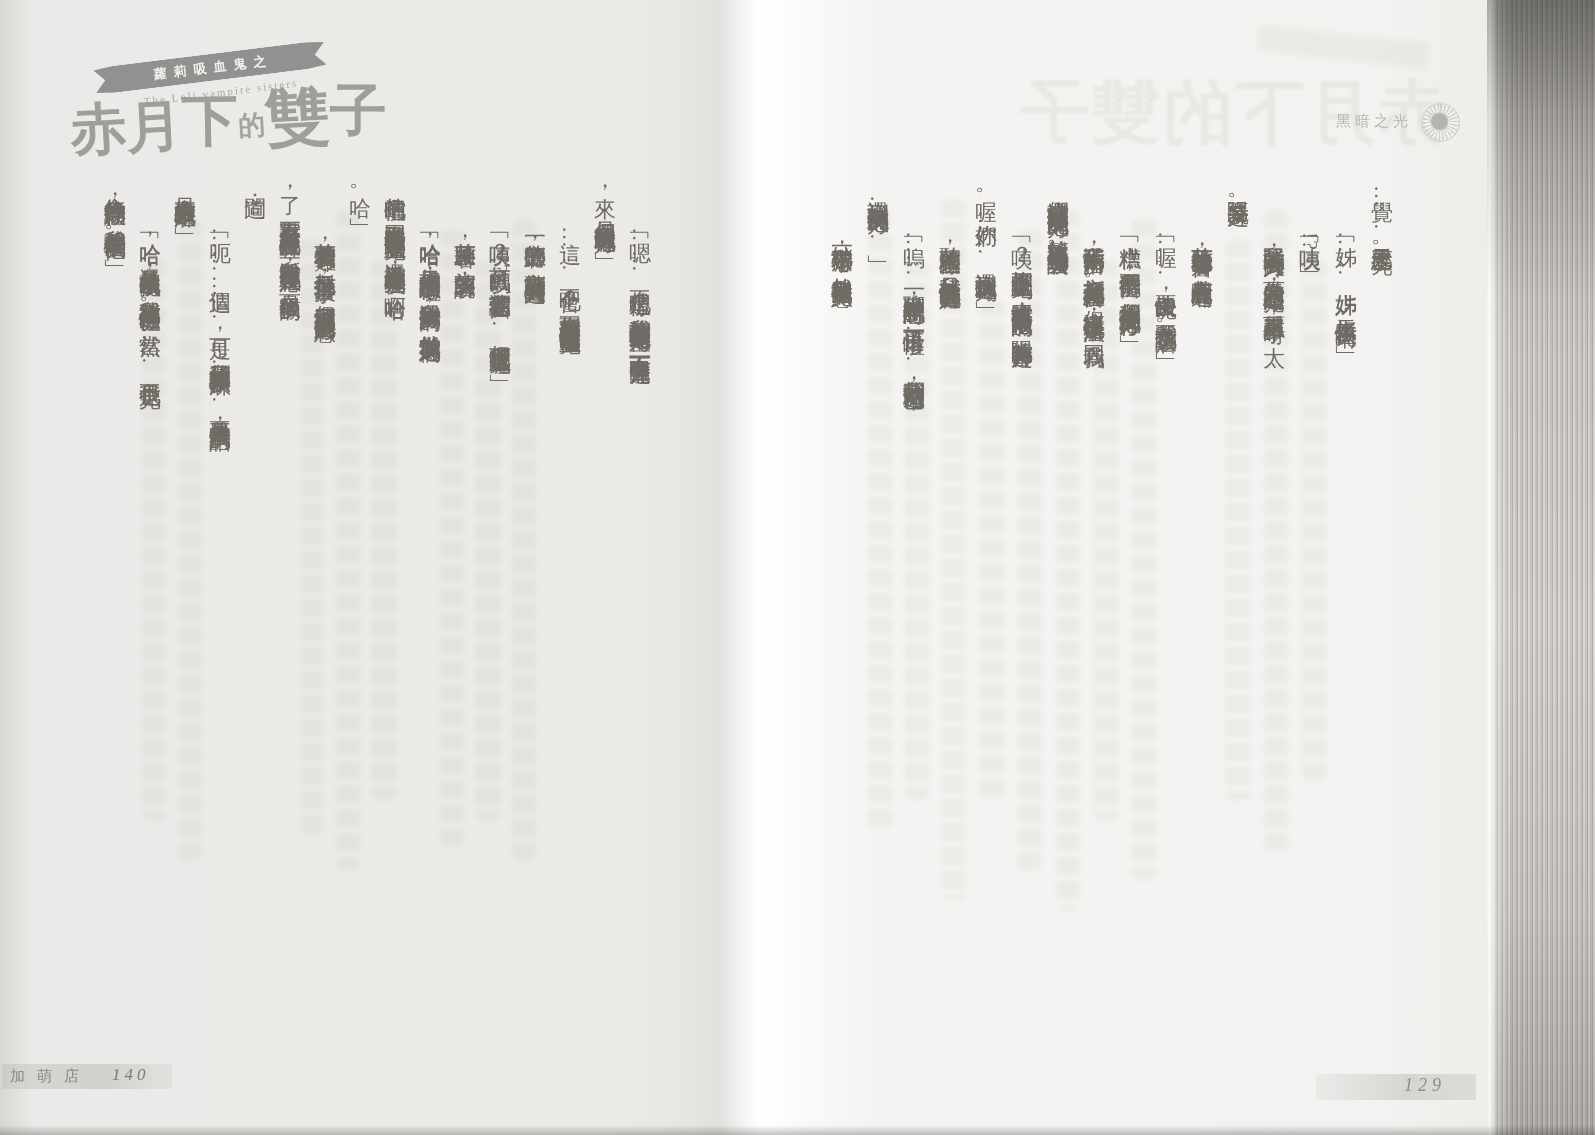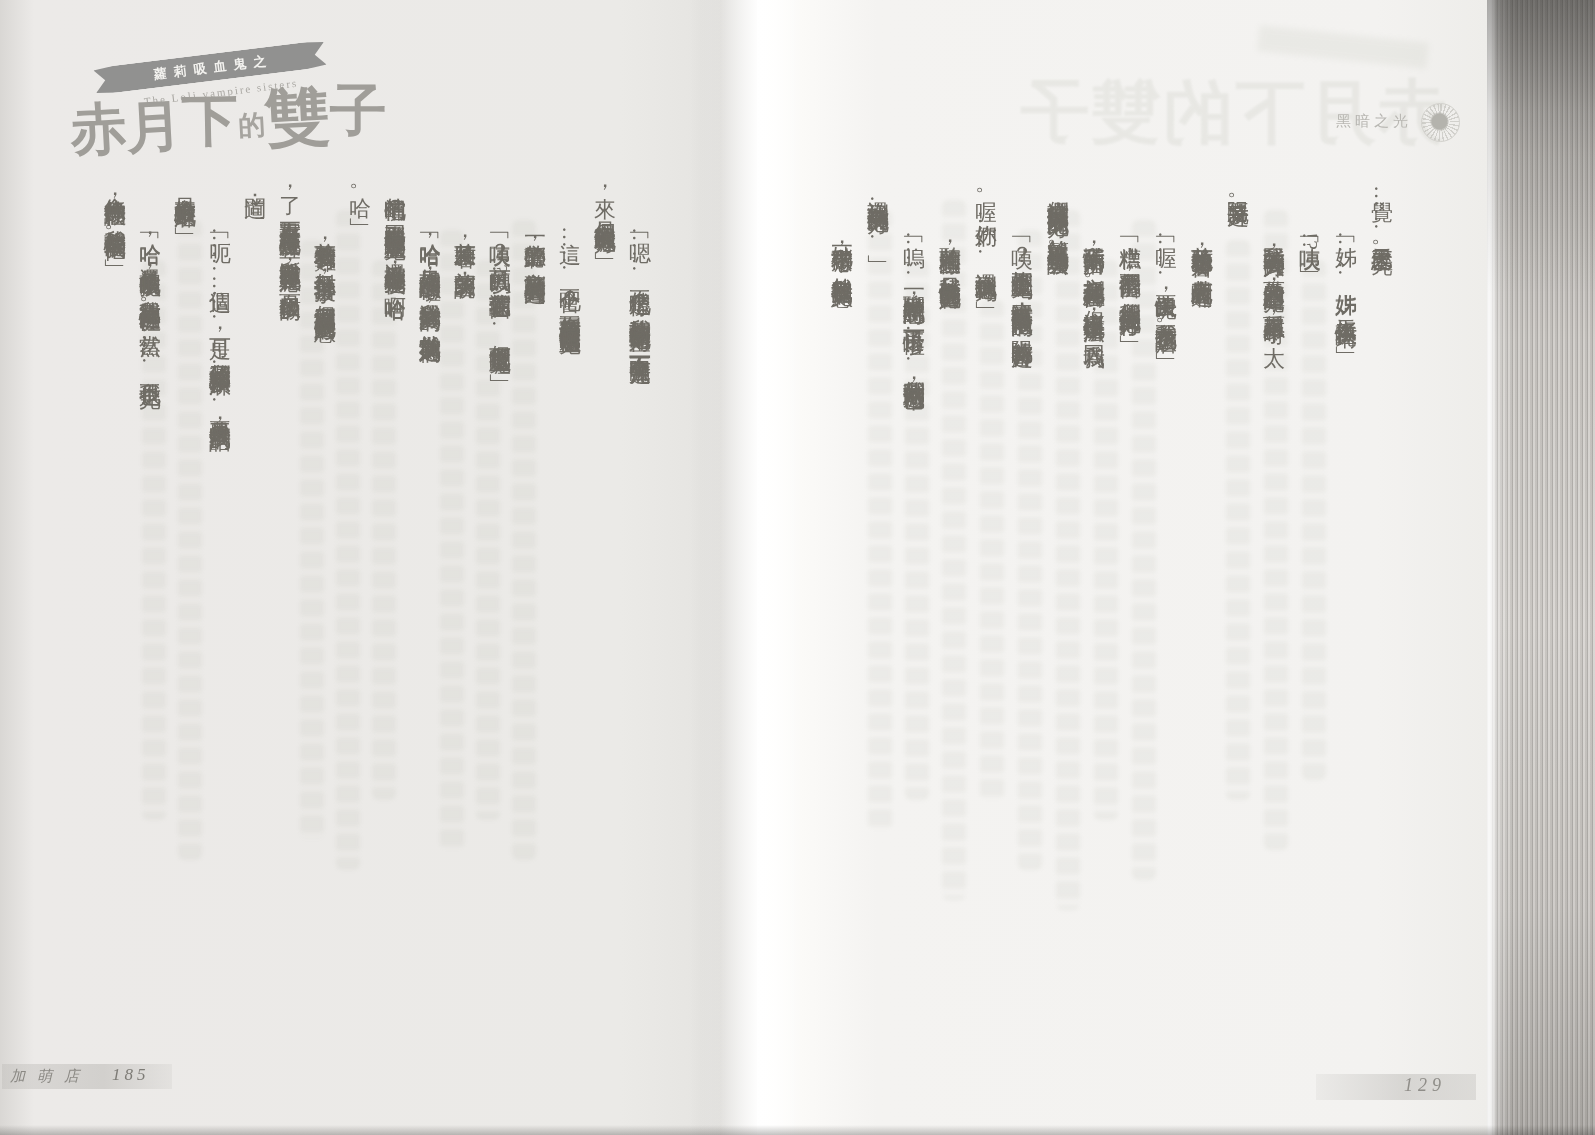--- a/index.html
+++ b/index.html
@@ -116,21 +116,20 @@
   
   .footer-left{position:absolute;left:6px;top:1062px;height:30px;}
   .footer-band-l{
     position:absolute;left:-4px;top:2px;width:170px;height:25px;
     background:linear-gradient(90deg,rgba(178,176,172,.30),rgba(178,176,172,.45) 60%,rgba(178,176,172,.15));
   }
   .footer-chapter{
     position:absolute;left:4px;top:5px;
     font-size:15px;letter-spacing:12px;color:#8b8984;white-space:nowrap;
     font-family:"Liberation Sans","DejaVu Sans",sans-serif;
-    font-style:italic;
   }
   .footer-num-l{
     position:absolute;left:106px;top:3px;
     font-size:17px;font-style:italic;letter-spacing:4px;color:#7d7b76;
   }
   .footer-right{position:absolute;left:1352px;top:1072px;height:30px;}
   .footer-band-r{
     position:absolute;left:-36px;top:2px;width:160px;height:26px;
     background:linear-gradient(90deg,rgba(178,176,172,.12),rgba(178,176,172,.42) 55%,rgba(178,176,172,.30));
   }
@@ -220,21 +219,21 @@
       <p class="col">問道：</p>
       <p class="col indent">「呃……這個……可是，我們已經給妳添很多麻煩了……要是再收留我們的話，</p>
       <p class="col">只會帶給妳更多麻煩吧？」</p>
       <p class="col indent">「哈哈，還眞是禮貌的孩子呢，我很喜歡妳這樣的個性喔。當然……我也不是完</p>
       <p class="col">全無條件的讓妳們住，我希望妳們能幫我個忙。」</p>
     </div>
 
   <div class="footer-left">
     <div class="footer-band-l"></div>
     <div class="footer-chapter">加萌店</div>
-    <div class="footer-num-l">185</div>
+    <div class="footer-num-l">140</div>
   </div>
   <div class="footer-right">
     <div class="footer-band-r"></div>
     <div class="footer-num-r">129</div>
   </div>
 
   <div class="bottom-shadow"></div>
 </div>
 
 </body></html>

